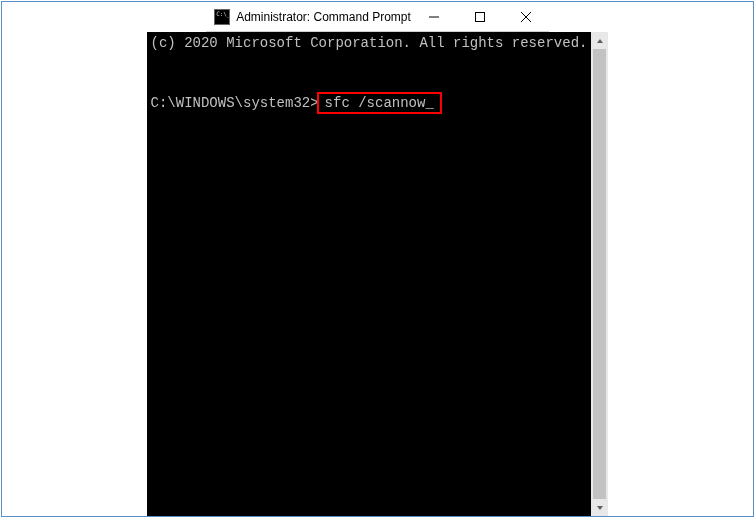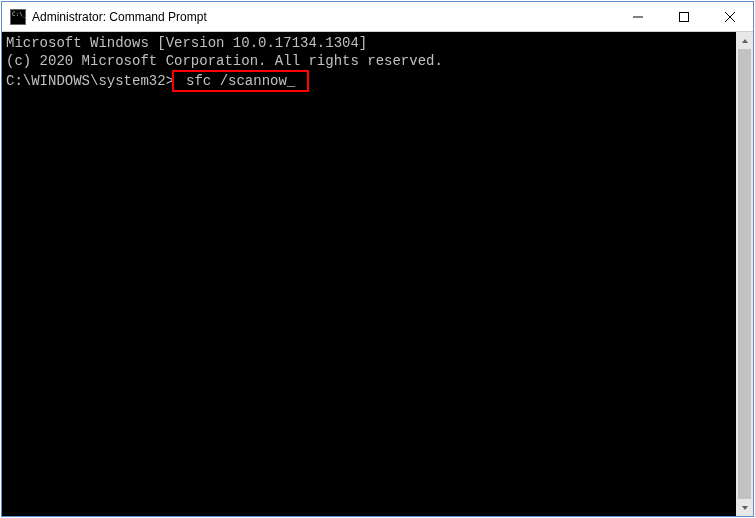--- a/index.html
+++ b/index.html
@@ -15,20 +15,21 @@
       overflow: hidden;
     }
     .window {
       width: 753px;
       height: 516px;
       border: 1px solid #5a8ec6;
       background: #fff;
       display: flex;
       flex-direction: column;
       margin: 1px;
+      align-items: center;
     }
     .titlebar {
       height: 30px;
       background: #fff;
       display: flex;
       align-items: center;
       border-bottom: 1px solid #d0d0d0;
     }
     .app-icon {
       width: 16px;
@@ -89,22 +90,23 @@
       padding: 2px 4px;
       white-space: pre;
       overflow: hidden;
     }
     .terminal .line {
       display: block;
     }
     .highlight-box {
       display: inline-block;
       border: 2px solid #ff0000;
-      padding: 0 12px;
+      padding: 0 6px;
       margin-left: -2px;
+      margin-top: 40px;
     }
     .cursor {
       display: inline-block;
     }
     .scrollbar {
       width: 17px;
       background: #e8e8e8;
       display: flex;
       flex-direction: column;
     }
@@ -153,21 +155,21 @@
       </div>
       <div class="win-btn close">
         <svg viewBox="0 0 10 10">
             <line x1="0" y1="0" x2="10" y2="10" stroke="#000" stroke-width="1"></line>
             <line x1="10" y1="0" x2="0" y2="10" stroke="#000" stroke-width="1"></line>
           </svg>
       </div>
     </div>
   </div>
   <div class="terminal-area">
-    <div class="terminal"><span class="line">Microsoft Windows [Version 10.0.17134.1304]</span><span class="line">(c) 2020 Microsoft Corporation. All rights reserved.</span><span class="line"></span><span class="line"><span>C:\WINDOWS\system32&gt;</span><span class="highlight-box"><span>sfc /scannow</span><span class="cursor">_</span></span></span></div>
+    <div class="terminal"><span class="line">(c) 2020 Microsoft Corporation. All rights reserved.</span><span class="line"></span><span class="line"><span>C:\WINDOWS\system32&gt;</span><span class="highlight-box"><span>sfc /scannow</span><span class="cursor">_</span></span></span></div>
     <div class="scrollbar">
       <div class="scroll-arrow">
         <svg viewBox="0 0 8 8">
             <polygon points="4,2 7,6 1,6" fill="#606060"></polygon>
           </svg>
       </div>
       <div class="scroll-track">
         <div class="scroll-thumb"></div>
       </div>
       <div class="scroll-arrow">

